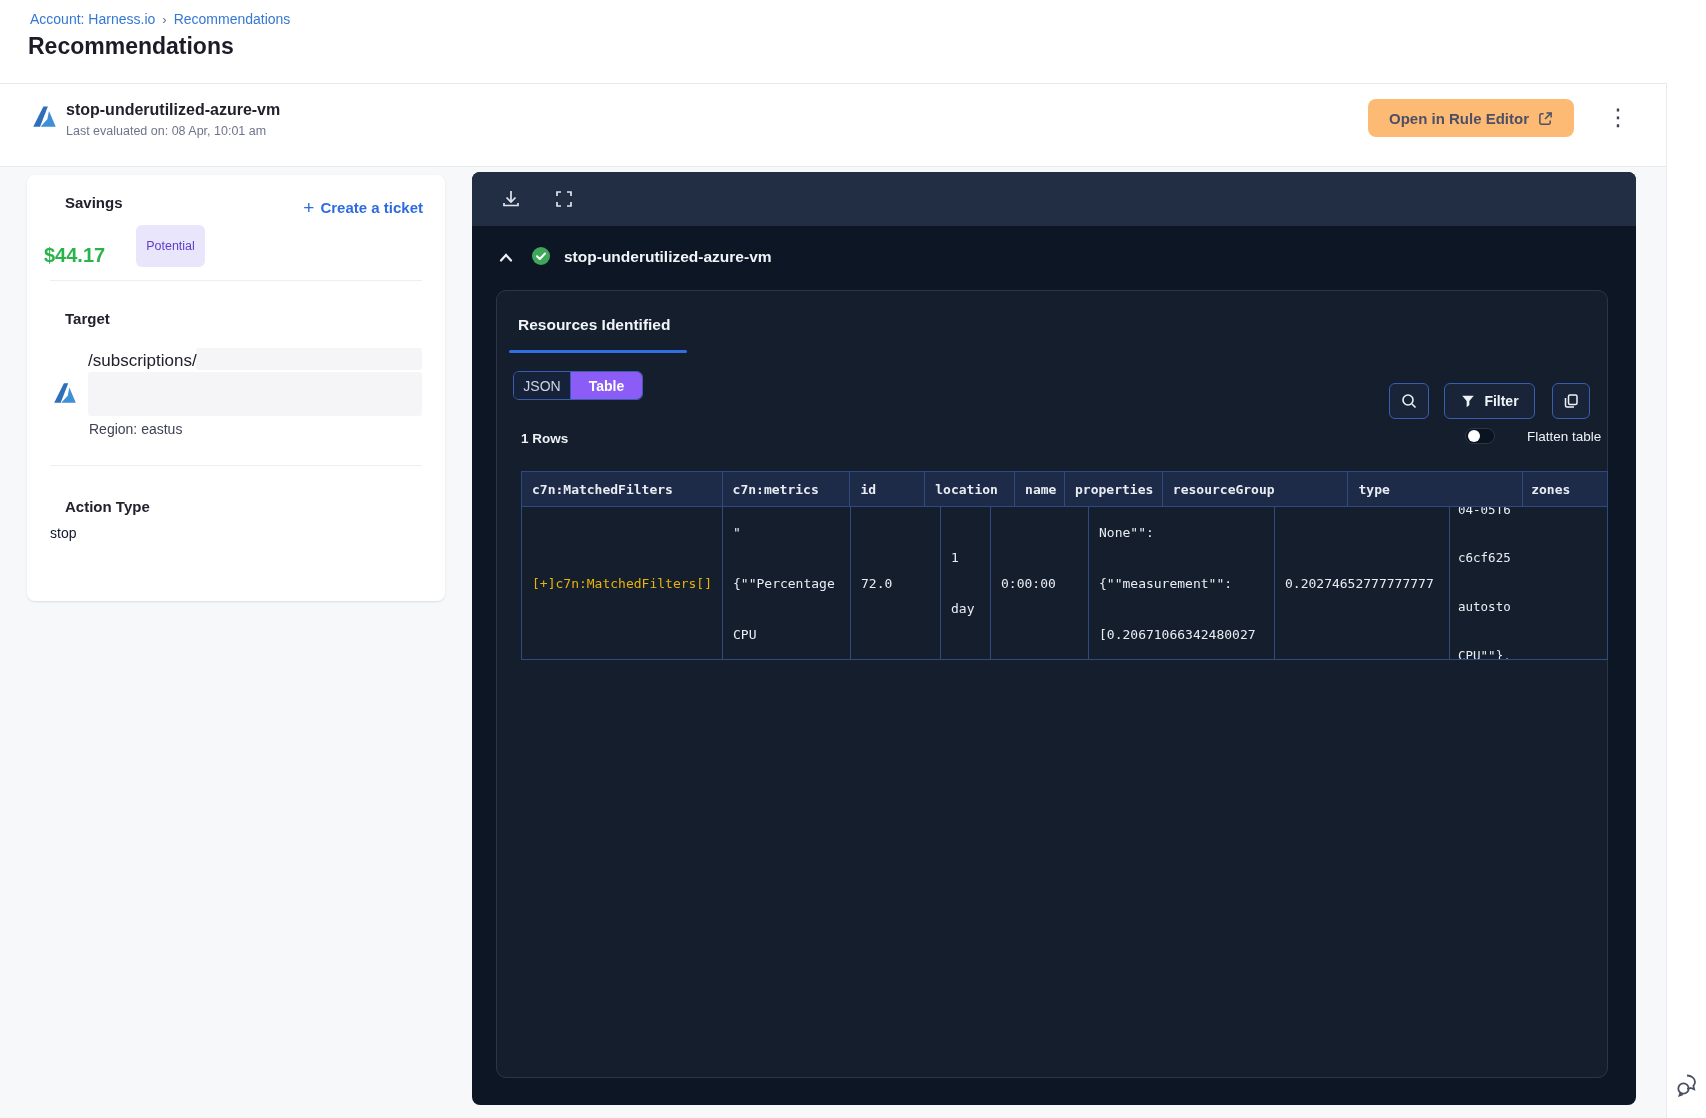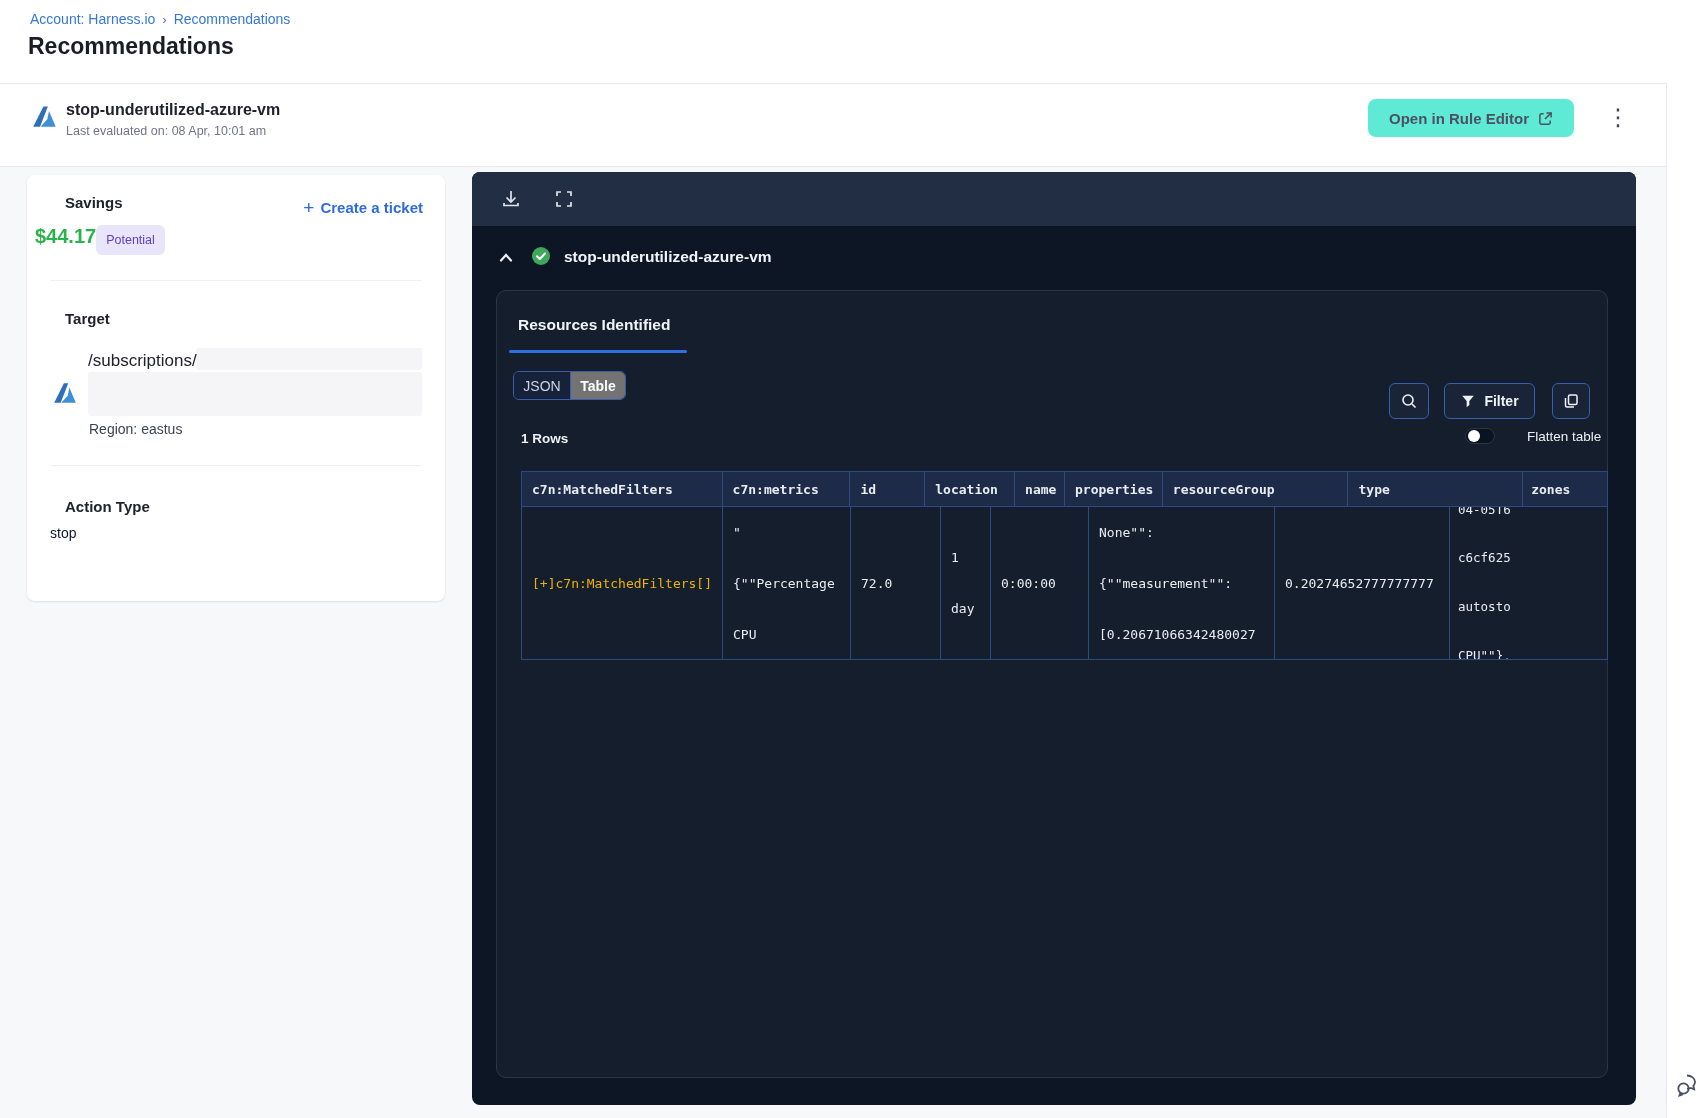--- a/index.html
+++ b/index.html
@@ -17,43 +17,43 @@
   
   .header-card {
     position:absolute; left:0; top:83px; width:1666px; height:84px; background:#ffffff;
     border-top:1px solid #e8e9ee; border-bottom:1px solid #e8e9ee;
   }
   .azure-lg { position:absolute; left:31px; top:19px; width:27px; height:27px; }
   .hdr-name { position:absolute; left:66px; top:17px; font-size:16px; font-weight:700; color:#22222e; }
   .hdr-sub  { position:absolute; left:66px; top:40px; font-size:12.5px; color:#70748b; }
   .rule-editor-btn {
     position:absolute; left:1368px; top:15px; width:206px; height:38px; border:none; cursor:pointer;
-    background:#5eead4; border-radius:8px; color:#4d5065; font-weight:700; font-size:15px;
+    background:#fdba74; border-radius:8px; color:#4d5065; font-weight:700; font-size:15px;
     display:flex; align-items:center; justify-content:center; gap:9px; font-family:inherit;
   }
   .kebab { position:absolute; left:1600px; top:8px; width:36px; height:50px; background:none; border:none;
     color:#3f4253; font-size:23px; line-height:50px; cursor:pointer; letter-spacing:0; }
 
   
   .main-bg { position:absolute; left:0; top:167px; width:1666px; height:951px; background:#f7f8fa; }
   .right-gutter { position:absolute; left:1666px; top:83px; width:40px; height:1035px; background:#ffffff; border-left:1px solid #e9eaef; }
   .chat-btn { position:absolute; left:1672px; top:1070px; width:32px; height:32px; background:none; border:none; cursor:pointer; }
 
   
   .savings-card {
     position:absolute; left:27px; top:175px; width:418px; height:426px; background:#ffffff; border-radius:8px;
     box-shadow:0 1px 3px rgba(40,41,61,.08), 0 1px 1px rgba(0,0,0,.04);
   }
   .sv-label { position:absolute; left:38px; font-size:15px; font-weight:700; color:#22222e; }
   .create-ticket { position:absolute; right:22px; top:24px; background:none; border:none; cursor:pointer;
     color:#2f6be0; font-weight:700; font-size:15px; font-family:inherit; display:flex; align-items:center; gap:6px; }
   .create-ticket .plus { font-size:19px; font-weight:400; line-height:15px; }
-  .sv-amount-row { position:absolute; left:8px; top:50px; display:flex; align-items:flex-start; }
+  .sv-amount-row { position:absolute; left:17px; top:50px; display:flex; align-items:flex-end; gap:11px; }
   .sv-amount { font-size:20px; font-weight:700; color:#2bb34b; }
-  .sv-badge { background:#e9e6fb; color:#5f3dc9; font-size:12.5px; font-weight:500; padding:8px 10px; border-radius:6px; }
+  .sv-badge { background:#e9e6fb; color:#5f3dc9; font-size:12.5px; font-weight:500; padding:14px 10px; border-radius:6px;margin-left:20px; }
   .sv-divider { position:absolute; left:23px; width:372px; height:1px; background:#eceef2; }
   .target-path { position:absolute; left:61px; top:176px; font-size:17px; color:#22222e; }
   .redact-a { position:absolute; left:169px; top:173px; width:226px; height:22px; background:#f5f5f8; border-radius:3px; }
   .redact-b { position:absolute; left:61px; top:197px; width:334px; height:44px; background:#f5f5f8; border-radius:3px; }
   .azure-sm { position:absolute; left:25px; top:205px; width:26px; height:26px; }
   .sv-region { position:absolute; left:62px; top:246px; font-size:14px; color:#3f4254; }
   .sv-action-value { position:absolute; left:23px; top:350px; font-size:14px; color:#0f172a; }
 
   
   .panel { position:absolute; left:472px; top:172px; width:1164px; height:933px; background:#0c1624; border-radius:8px; }
@@ -66,21 +66,21 @@
   .panel-name { position:absolute; left:92px; top:76px; font-size:15.5px; font-weight:700; color:#f1f4f8; }
 
   .inner-card { position:absolute; left:24px; top:118px; width:1112px; height:788px; background:#141e2d;
     border:1px solid #2b3547; border-radius:10px; }
   .tab-label { position:absolute; left:21px; top:25px; font-size:15.5px; font-weight:700; color:#f1f4f8; cursor:pointer; }
   .tab-underline { position:absolute; left:12px; top:59px; width:178px; height:3px; background:#2f6fe0; border-radius:2px; }
 
   .seg-control { position:absolute; left:16px; top:80px; height:29px; display:flex; border:1px solid #3b5db0; border-radius:6px; overflow:hidden; }
   .seg { height:100%; border:none; cursor:pointer; font-family:inherit; font-size:14px; display:flex; align-items:center; justify-content:center; }
   .seg-json { width:57px; background:#16213a; color:#cdd4e2; border-right:1px solid #3b5db0; }
-  .seg-table { width:54px; background:#737373; color:#ffffff; font-weight:700; }
+  .seg-table { width:71px; background:#8b5cf6; color:#ffffff; font-weight:700; }
 
   .tool-btn { position:absolute; top:92px; height:36px; background:#192438; border:1px solid #3b5db0; border-radius:6px;
     cursor:pointer; display:flex; align-items:center; justify-content:center; gap:8px; color:#f1f4f8; font-family:inherit; }
   .btn-search { left:892px; width:40px; }
   .btn-filter { left:947px; width:91px; font-size:14px; font-weight:700; }
   .btn-copy   { left:1055px; width:38px; }
 
   .rows-label { position:absolute; left:24px; top:140px; font-size:13.5px; font-weight:600; color:#eef1f6; }
   .flatten-wrap { position:absolute; left:968px; top:137px; display:flex; align-items:center; gap:32px; }
   .toggle { position:relative; width:30px; height:16px; background:#0a1420; border:1px solid #2b3547; border-radius:9px; cursor:pointer; }

